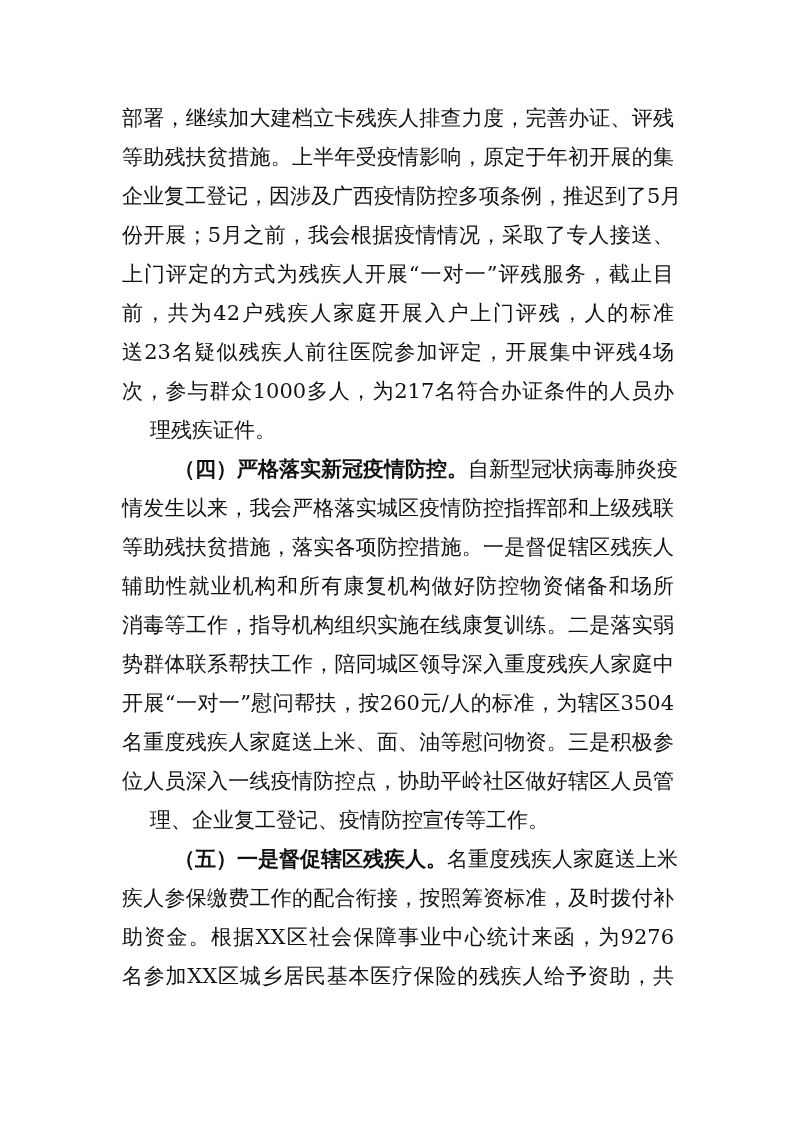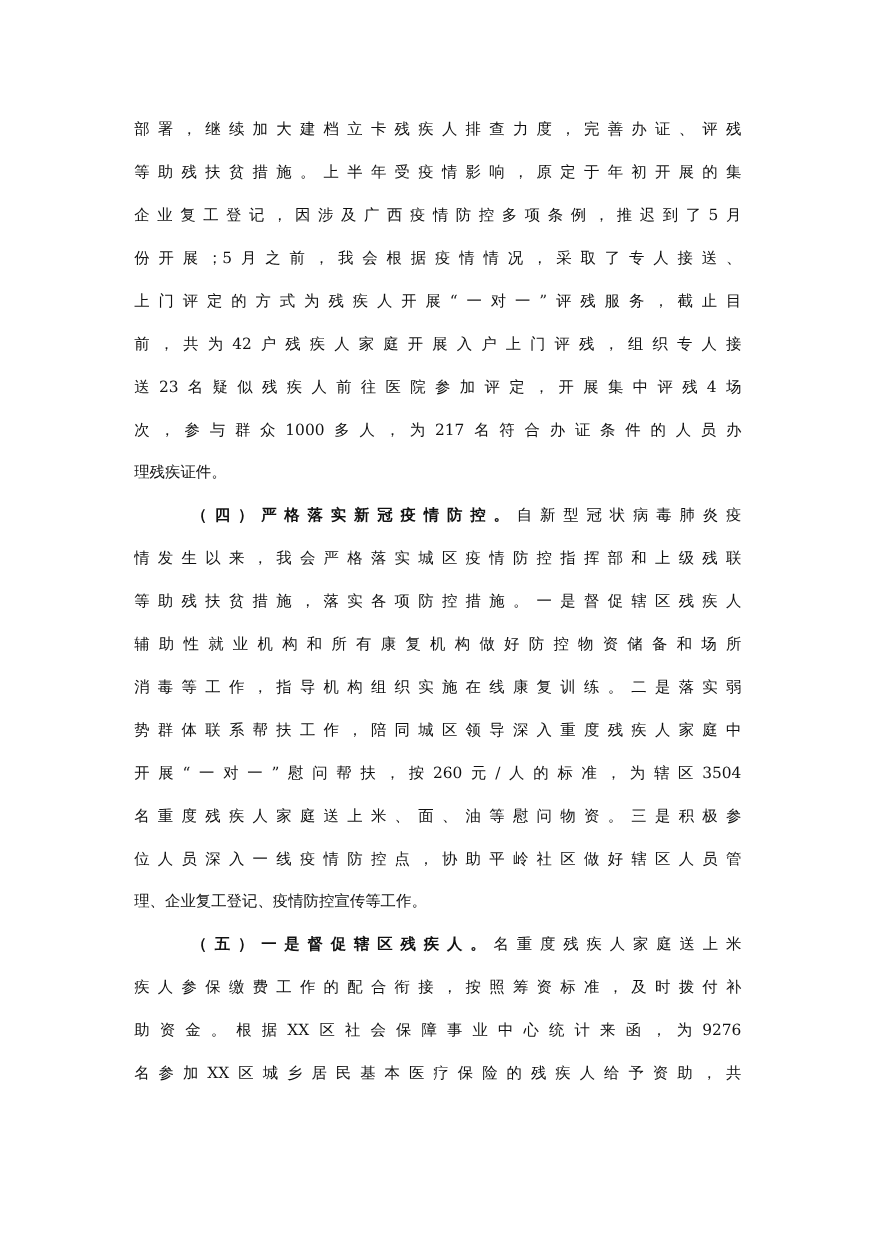--- a/index.html
+++ b/index.html
@@ -23,29 +23,30 @@
   }
   .body-text {
     position: absolute;
     left: 122px;
     top: 104px;
     width: 552px;
   }
   .line {
     height: 39px;
     line-height: 28px;
-    font-size: 14px;
+    font-size: 21px;
     white-space: nowrap;
     text-align: justify;
     text-align-last: justify;
     display: block;
     width: 552px;
   }
   .line.last {
     text-align-last: left;
+    margin-left: 28px;
   }
   .line.indent {
     padding-left: 52px;
     width: 500px;
   }
   .bold {
     font-weight: bold;
     font-family: Liberation Mono, monospace;
   }
 </style>
@@ -54,21 +55,21 @@
 
 <div class="page">
   <div class="body-text">
 
     <div>
       <span class="line">部署，继续加大建档立卡残疾人排查力度，完善办证、评残</span>
       <span class="line">等助残扶贫措施。上半年受疫情影响，原定于年初开展的集</span>
       <span class="line">企业复工登记，因涉及广西疫情防控多项条例，推迟到了5月</span>
       <span class="line">份开展；5月之前，我会根据疫情情况，采取了专人接送、</span>
       <span class="line">上门评定的方式为残疾人开展“一对一”评残服务，截止目</span>
-      <span class="line">前，共为42户残疾人家庭开展入户上门评残，组织专人接</span>
+      <span class="line">前，共为42户残疾人家庭开展入户上门评残，人的标准</span>
       <span class="line">送23名疑似残疾人前往医院参加评定，开展集中评残4场</span>
       <span class="line">次，参与群众1000多人，为217名符合办证条件的人员办</span>
       <span class="line last">理残疾证件。</span>
     </div>
 
     <div>
       <span class="line indent"><span class="bold">（四）严格落实新冠疫情防控。</span><span>自新型冠状病毒肺炎疫</span></span>
       <span class="line">情发生以来，我会严格落实城区疫情防控指挥部和上级残联</span>
       <span class="line">等助残扶贫措施，落实各项防控措施。一是督促辖区残疾人</span>
       <span class="line">辅助性就业机构和所有康复机构做好防控物资储备和场所</span>

